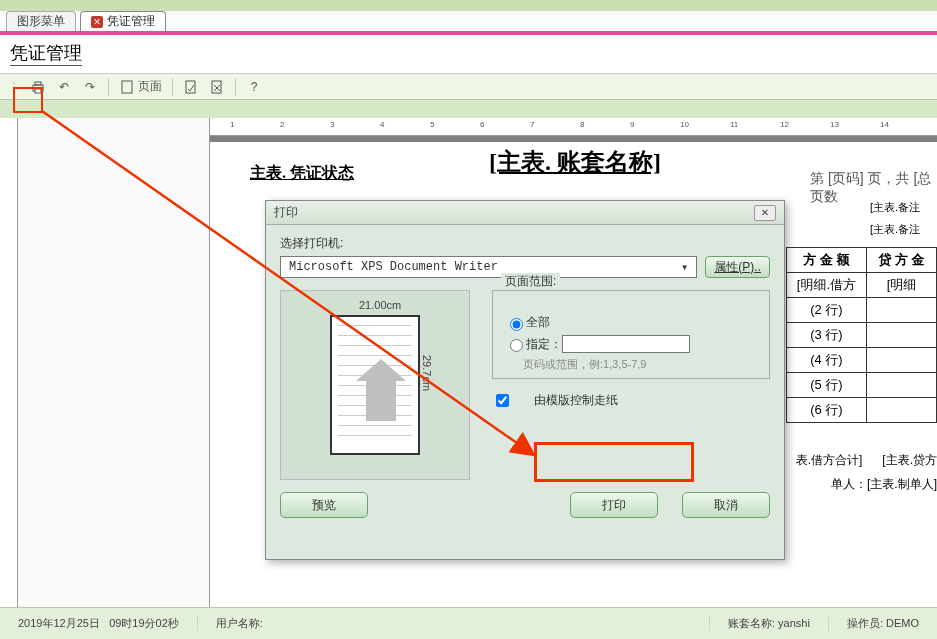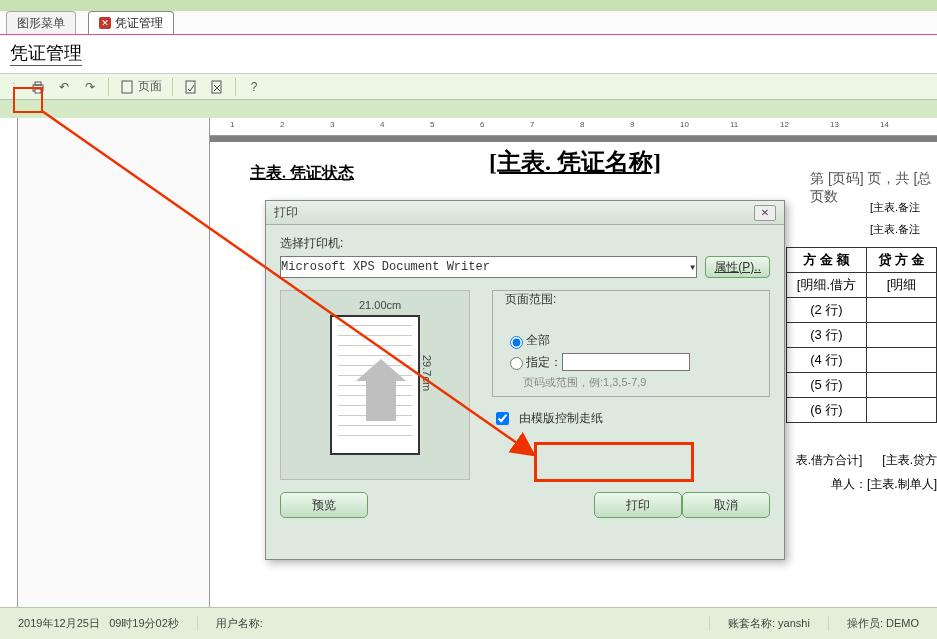--- a/index.html
+++ b/index.html
@@ -9,21 +9,21 @@
     font-size: 12px;
     background: #d6e9c6;
     width: 937px;
     height: 639px;
     overflow: hidden;
     position: relative;
   }
   .green-top { height:11px; background:#c8e0b4; }
   .tabs {
     display:flex; align-items:stretch; background:#fbfbfb;
-    border-bottom:1px solid #ec4899; height:24px; padding-left:6px; gap:12px;
+    border-bottom:4px solid #ec4899; height:24px; padding-left:6px; gap:4px;
   }
   .tab {
     display:flex; align-items:center; gap:4px; border:1px solid #aaa;
     border-bottom:none; border-radius:4px 4px 0 0; padding:2px 10px;
     background:#f3f3f3; color:#444;
   }
   .tab.active { background:#fff; color:#222; border-color:#888; }
   .close-x {
     display:inline-block; width:12px; height:12px; background:#c0392b;
     color:#fff; font-size:9px; line-height:12px; text-align:center;
@@ -100,21 +100,21 @@
   .dlg-title {
     height:24px; background:linear-gradient(#e8f1e8,#d3e0d3);
     border-bottom:1px solid #aaa; display:flex; align-items:center;
     padding:0 8px; font-size:12px; color:#444; justify-content:space-between;
   }
   .dlg-close { width:22px;height:16px;border:1px solid #999;border-radius:2px;
     display:flex;align-items:center;justify-content:center;font-size:10px;background:#eee;}
   .dlg-body { padding:10px 14px 0 14px; font-size:12px; color:#333; }
   .printer-row { display:flex; gap:8px; align-items:center; margin:4px 0 12px; }
   .printer-sel { flex:1; height:22px; border:1px solid #777; background:#fff;
-    font-family:"Courier New",monospace; font-size:12px; padding:2px 0;
+    font-family:"Courier New",monospace; font-size:12px; padding:2px 8px;
     display:flex; align-items:center; justify-content:space-between; }
   .prop-btn {
     height:22px; background:linear-gradient(#edf7ed,#c2dfc2);
     border:1px solid #6ca06c; border-radius:4px; padding:0 8px;
     font-size:12px; text-decoration:underline; color:#333;
   }
   .dlg-mid { display:flex; gap:22px; }
   .preview-pane {
     width:190px; height:190px; background:#d2dfd3; border:1px solid #bbb;
     display:flex; align-items:center; justify-content:center; position:relative;
@@ -128,28 +128,28 @@
   .arrow-up {
     position:absolute; width:30px; height:40px; background:#bfbfbf;
     top:90px; left:45%;
   }
   .arrow-up::before{content:"";position:absolute;top:-22px;left:-10px;
     border-left:25px solid transparent;border-right:25px solid transparent;
     border-bottom:22px solid #bfbfbf;}
   .pw-label{position:absolute;top:8px;left:78px;font-size:11px;color:#444;}
   .ph-label{position:absolute;top:64px;right:36px;font-size:11px;color:#444;writing-mode:vertical-rl;}
   .range-pane { flex:1; }
-  .fieldset { border:1px solid #aaa; padding:18px 12px 6px; background:#dde9de; }
+  .fieldset { border:1px solid #aaa; padding:0 12px 6px; background:#dde9de; }
   .fieldset-legend { font-size:12px; color:#333; margin-bottom:6px; display:block;
     position:relative; top:-18px; left:-4px; background:#dde9de; padding:0 4px; width:fit-content;}
   .radio-row { display:flex; align-items:center; margin:4px 0; font-size:12px;}
   .range-input{ height:18px; width:128px; border:1px solid #777;background:#fff;}
   .hint { font-size:11px; color:#888; margin:4px 0 0 18px;}
-  .check-row { margin-top:12px; display:flex; align-items:center; gap:7px; font-size:12px;}
-  .dlg-buttons { display:flex; padding:12px 14px; justify-content:flex-start;}
+  .check-row { margin-top:12px; display:flex; align-items:center; gap:22px; font-size:12px;}
+  .dlg-buttons { display:flex; gap:24px; padding:12px 14px; justify-content:flex-start;}
   .dlg-buttons .spacer{flex:1;}
   .soft-btn {
     min-width:88px; height:26px; background:linear-gradient(#edf7ed,#c2dfc2);
     border:1px solid #6ca06c; border-radius:5px; font-size:12px; color:#333;
   }
   
   .red-box1 { position:absolute; left:13px; top:87px; width:30px; height:26px;
     border:2px solid #e30; z-index:50; }
   .red-box2 { position:absolute; left:534px; top:442px; width:160px; height:40px;
     border:3px solid #e30; z-index:50; }
@@ -237,21 +237,21 @@
       <span class="tick" style="left: 370px;">8</span>
       <span class="tick" style="left: 420px;">9</span>
       <span class="tick" style="left: 470px;">10</span>
       <span class="tick" style="left: 520px;">11</span>
       <span class="tick" style="left: 570px;">12</span>
       <span class="tick" style="left: 620px;">13</span>
       <span class="tick" style="left: 670px;">14</span>
     </div>
   <div class="page-body">
     <div class="ph-status">主表. 凭证状态</div>
-    <div class="ph-title">[主表. 凭证名称]</div>
+    <div class="ph-title">[主表. 账套名称]</div>
     <div class="ph-pager">第 [页码] 页，共 [总页数</div>
     <div class="ph-remark">[主表.备注</div>
     <div class="ph-remark2">[主表.备注</div>
     <table class="amt-table">
       <tbody>
           <tr>
             <th>方 金 额</th>
             <th>贷 方 金</th>
           </tr>
       <tr>

